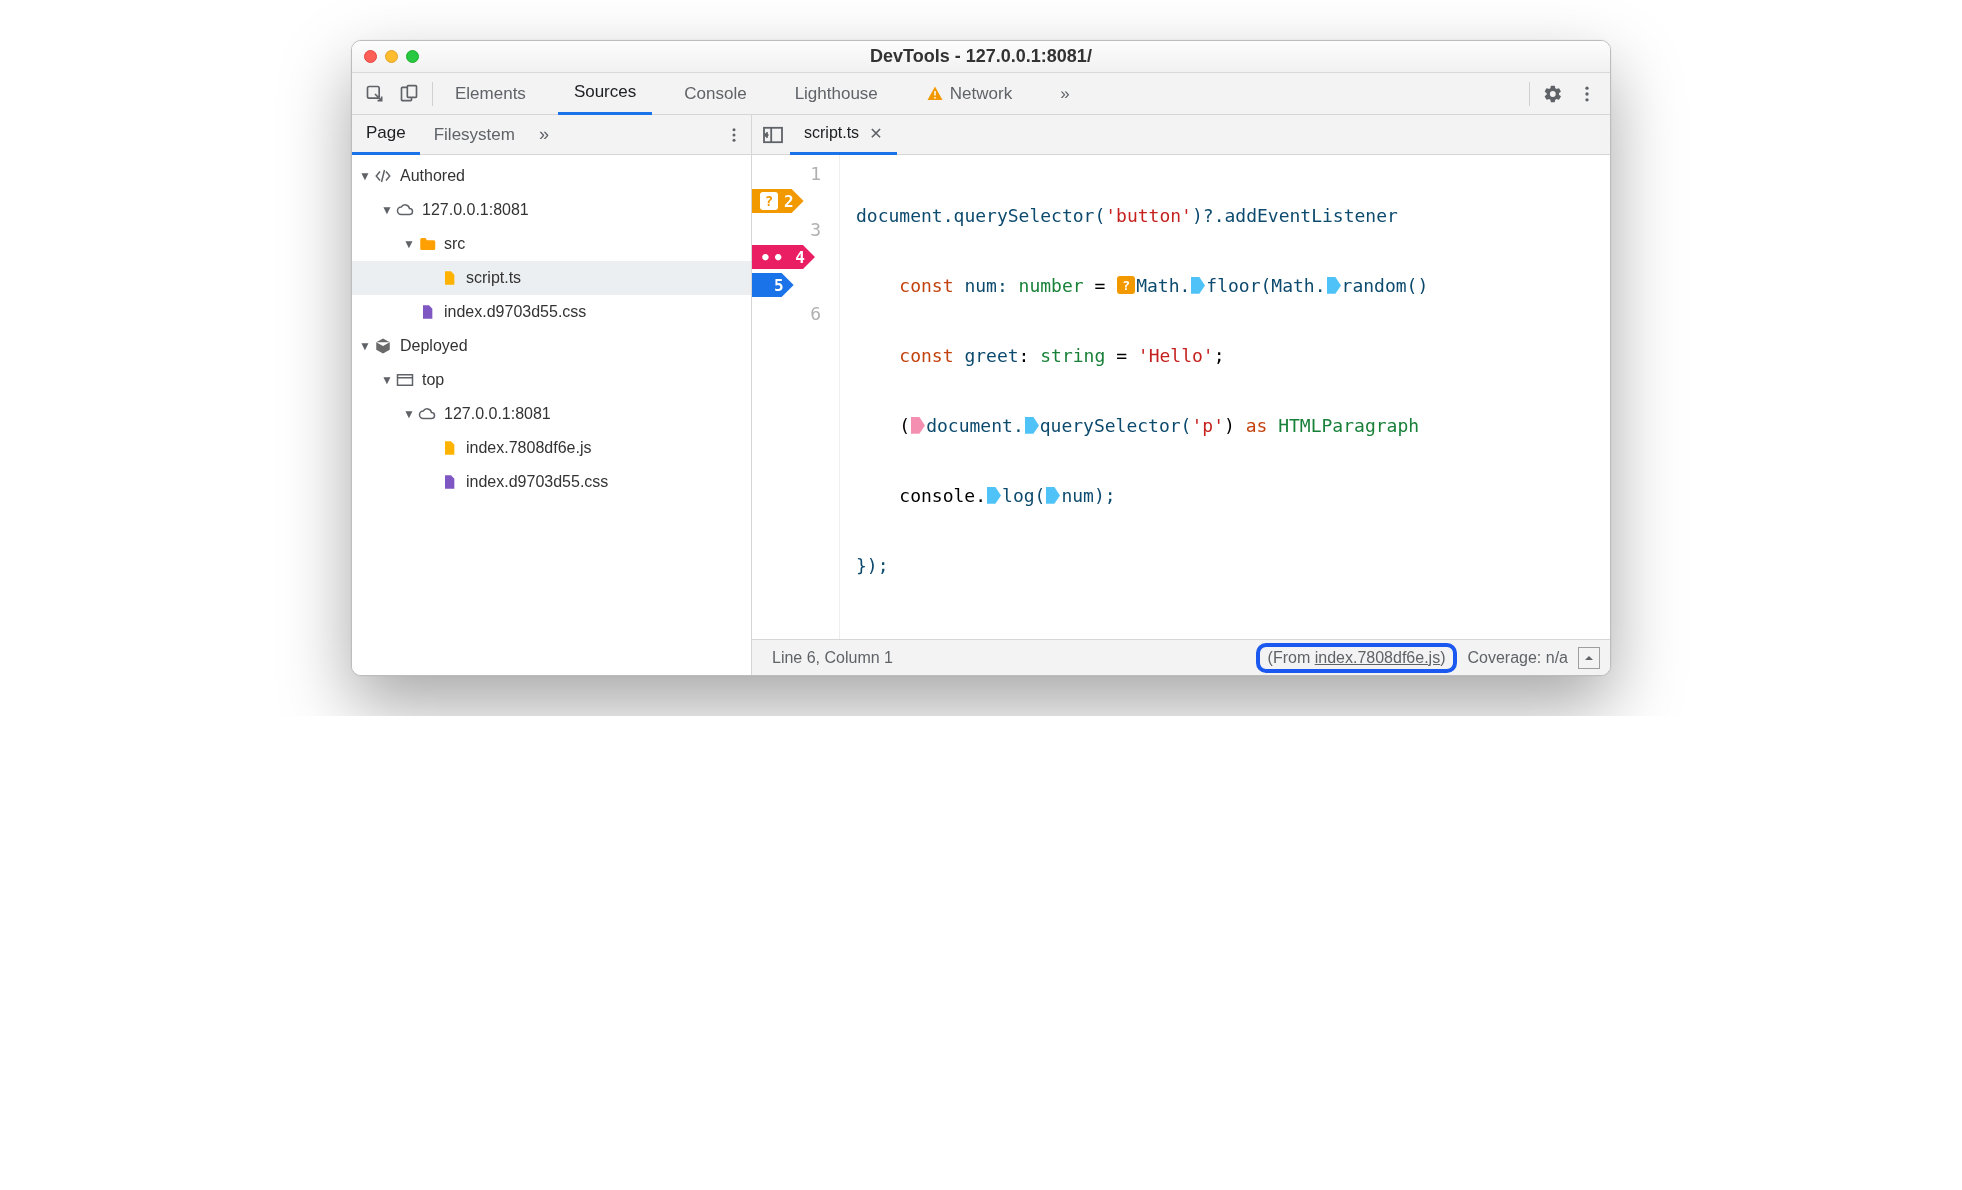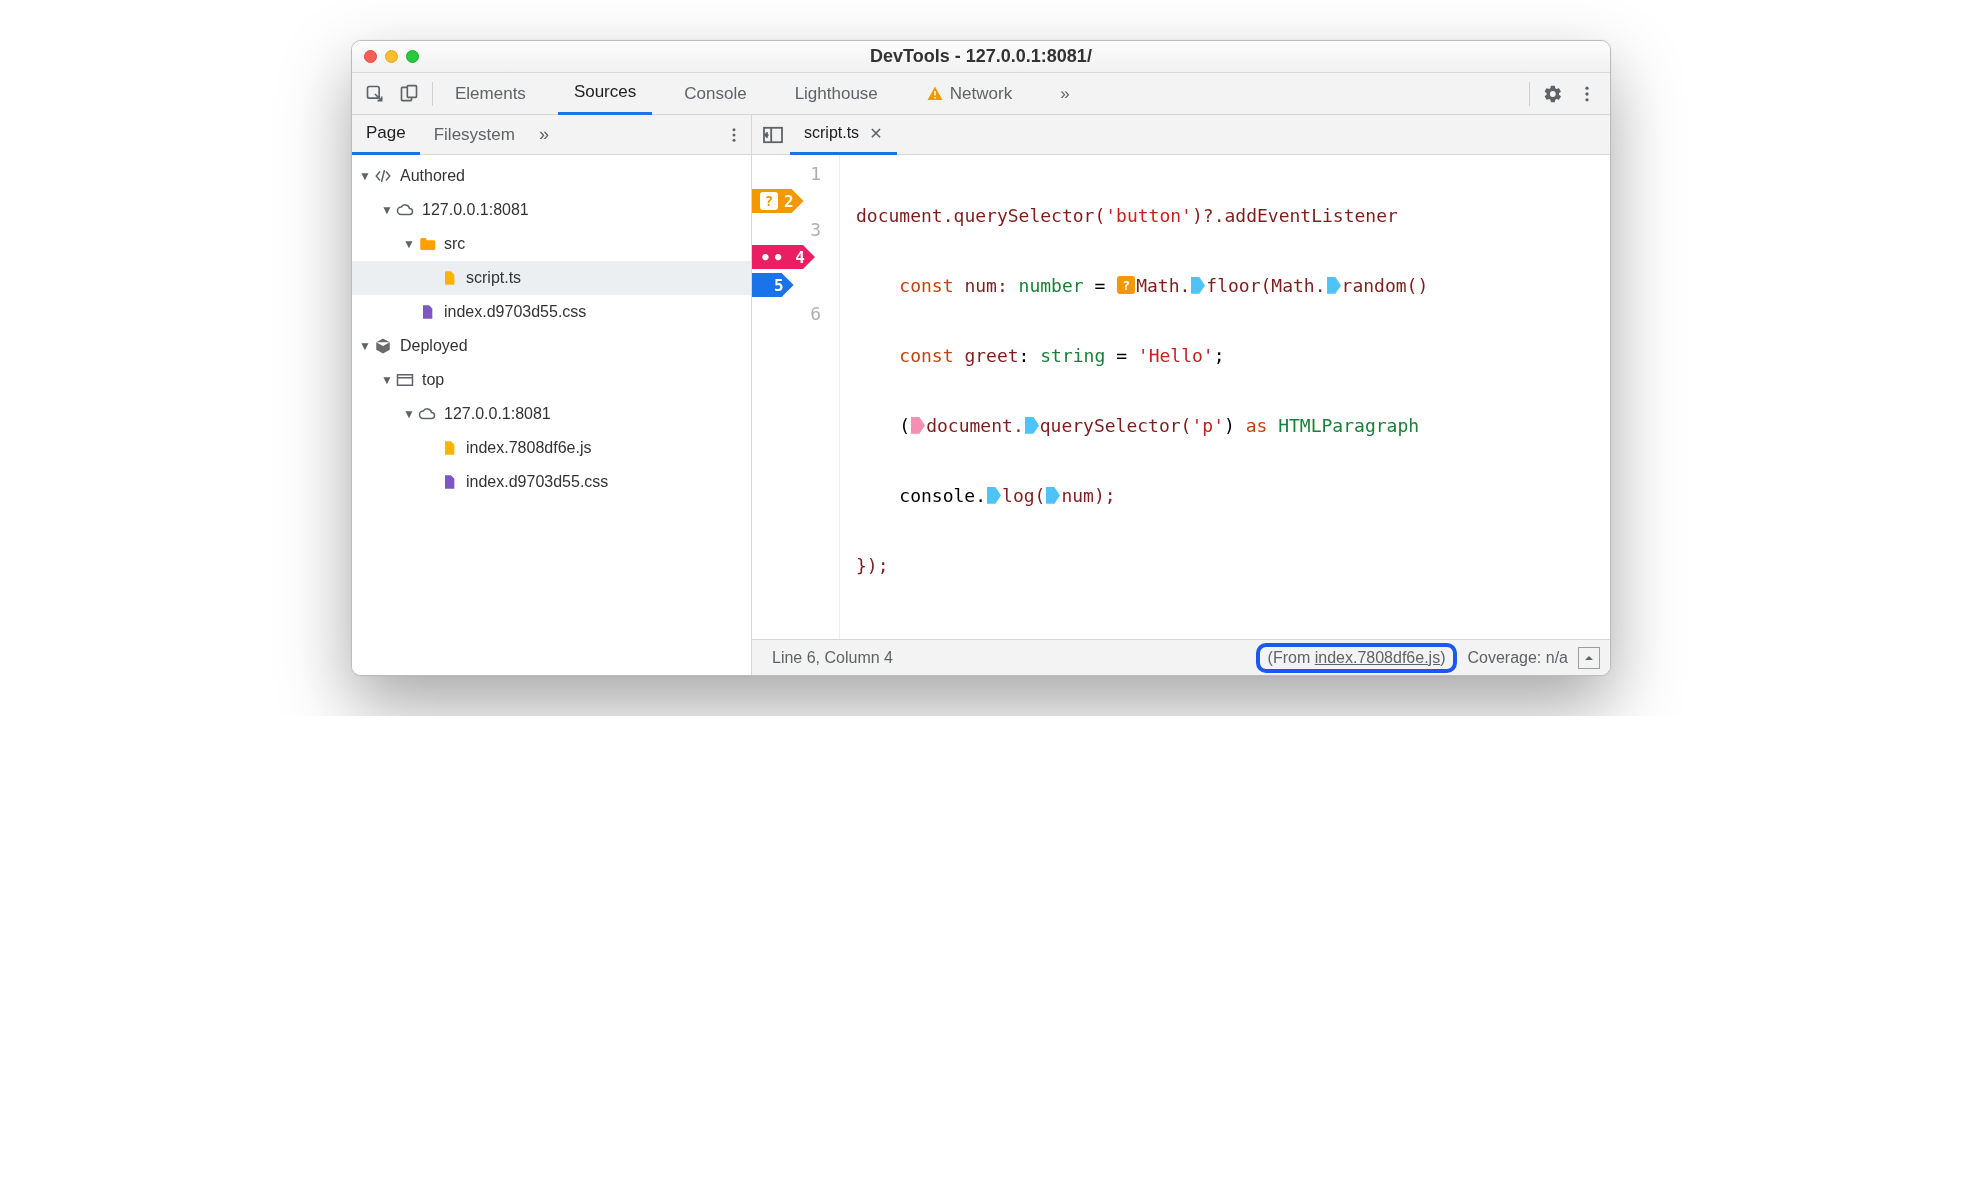--- a/index.html
+++ b/index.html
@@ -105,21 +105,21 @@
   .bp-orange{ background:#f29900;}
   .bp-pink{ background:#e91e63;}
   .bp-blue{ background:#1a73e8;}
   .bp-q{ width:18px;height:18px;background:#fff;color:#f29900;border-radius:3px;display:flex;align-items:center;justify-content:center;font-size:14px;margin-right:6px;font-weight:900;}
   .bp-dots{ letter-spacing:2px; font-size:18px;}
   .code {
     flex:1; font-family: Menlo, Consolas, monospace; font-size:18px;
     padding:4px 0 0 16px; overflow:hidden; white-space:pre;
   }
   .cl { height:28px; display:flex; align-items:center; white-space:pre;}
-  .tk-default{color:#7f1d1d;}
+  .tk-default{color:#0c4a6e;}
   .tk-kw2{color:#c2410c;}
   .tk-str{color:#c5221f;}
   .tk-type{color:#188038;}
   .inl-badge{display:inline-flex;align-items:center;justify-content:center;width:18px;height:18px;border-radius:3px;vertical-align:middle;margin:0 1px;}
   .inl-q{background:#f29900;color:#fff;font-weight:800;font-size:13px;}
   .inl-d{display:inline-block;width:14px;height:16px;vertical-align:middle;margin:0 1px;}
   .inl-d-blue svg path{fill:#4fc3f7;}
   .inl-d-pink svg path{fill:#f48fb1;}
   
   .status {
@@ -367,21 +367,21 @@
                 </svg></span><span class="tk-default">querySelector(</span><span class="tk-str">'p'</span><span>) </span><span class="tk-kw2">as</span><span class="tk-type"> HTMLParagraph</span></div>
           <div class="cl"><span>    console.</span><span class="inl-d inl-d-blue"><svg viewBox="0 0 10 12">
                   <path d="M0 0h6l4 6-4 6H0Z"></path>
                 </svg></span><span class="tk-default">log(</span><span class="inl-d inl-d-blue"><svg viewBox="0 0 10 12">
                   <path d="M0 0h6l4 6-4 6H0Z"></path>
                 </svg></span><span class="tk-default">num);</span></div>
           <div class="cl"><span class="tk-default">});</span></div>
         </div>
       </div>
       <div class="status">
-        <div class="seg">Line 6, Column 4</div>
+        <div class="seg">Line 6, Column 1</div>
         <div class="spacer"></div>
         <div class="highlight-box">
           <span>(From </span><span class="link">index.7808df6e.js</span><span>)</span>
         </div>
         <div class="seg">Coverage: n/a</div>
         <div class="collapse-icon">
           <svg width="12" height="12" viewBox="0 0 12 12" fill="#5f6368">
               <path d="M2 8 L6 4 L10 8 Z"></path>
             </svg>
         </div>

